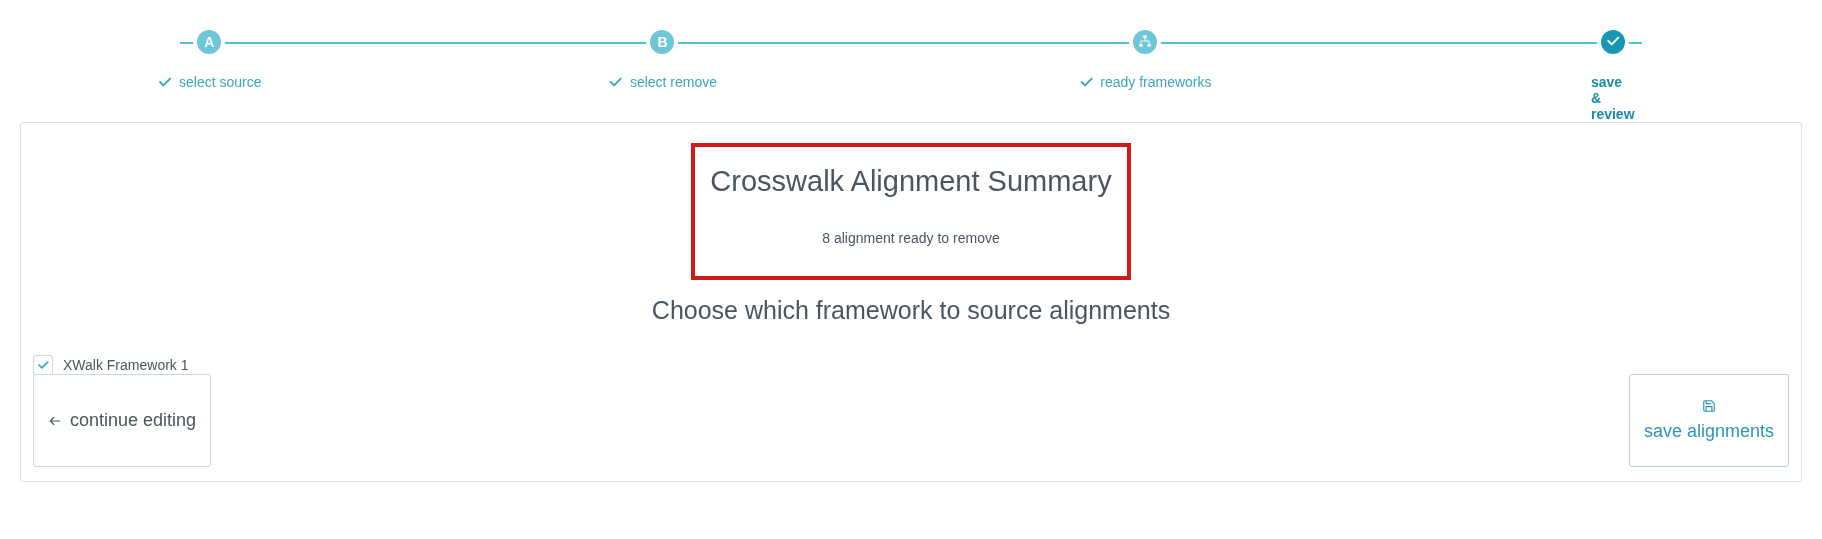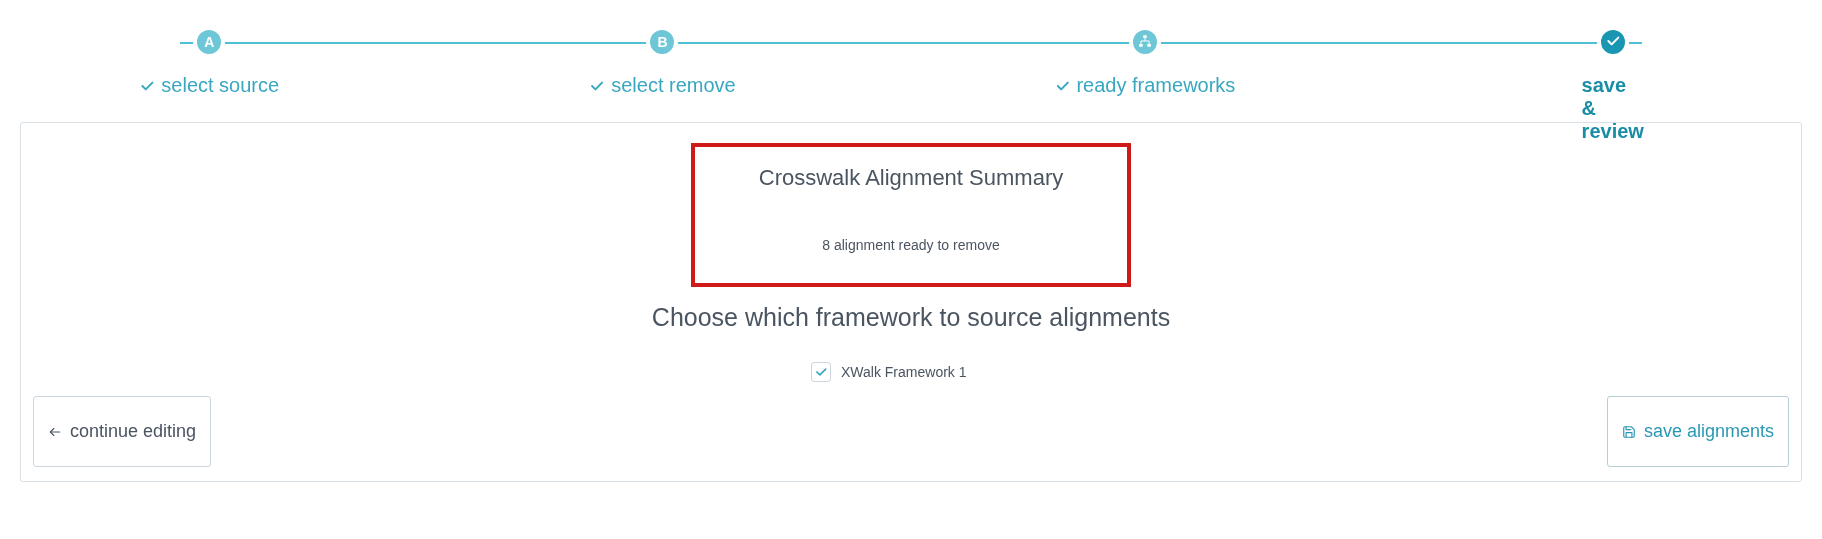--- a/index.html
+++ b/index.html
@@ -42,21 +42,21 @@
       border: 4px solid #fff;
       margin-top: 6px;
     }
     .step.done .step-circle { background: #1996b1; }
 
     .labels {
       position: relative;
       margin: 0 170px 18px 170px;
       height: 30px;
       color: #3aa7c0;
-      font-size: 20px;
+      font-size: 14px;
     }
     .step-label {
       position: absolute;
       display: flex;
       align-items: center;
       gap: 6px;
       transform: translateX(-50%);
       top: 0;
     }
     .step-label.completed { color: #3aa7c0; }
@@ -77,41 +77,41 @@
     }
 
     .summary-box {
       border: 4px solid #d01919;
       width: 440px;
       margin: 0 auto 16px auto;
       padding: 18px 10px 30px 10px;
       text-align: center;
     }
     .summary-title {
-      font-size: 22px;
+      font-size: 29px;
       font-weight: 400;
       color: #4a5561;
-      margin-bottom: 46px;
+      margin-bottom: 32px;
     }
     .summary-sub {
       font-size: 14px;
       color: #4a5561;
     }
 
     .choose-title {
       text-align: center;
       font-size: 25px;
       font-weight: 400;
       color: #4a5561;
       margin-bottom: 30px;
     }
 
     .fw-list {
       display: flex;
-      flex-direction: column;
+      flex-direction: row;
       align-items: center;
       gap: 14px;
       margin-bottom: 48px;
     }
     .fw-item {
       display: flex;
       align-items: center;
       gap: 10px;
       font-size: 14px;
       color: #4a5561;
@@ -139,21 +139,21 @@
       border-radius: 3px;
       background: #fff;
       color: #4a5561;
       font-size: 18px;
       padding: 24px 14px;
       display: inline-flex;
       align-items: center;
       gap: 8px;
       cursor: pointer;
     }
-    .btn.primary { color: #2b98b3; border-color: #b8ced6; }
+    .btn.primary { color: #2b98b3; border-color: #b8ced6; flex-direction: column; }
     .btn svg { width: 14px; height: 14px; display:block; }
   </style>
 </head>
 <body>
 
 <div class="stepper">
   <div class="stepper-line"></div>
 
   <div class="step" style="left:2%">
     <div class="step-circle">A</div>

